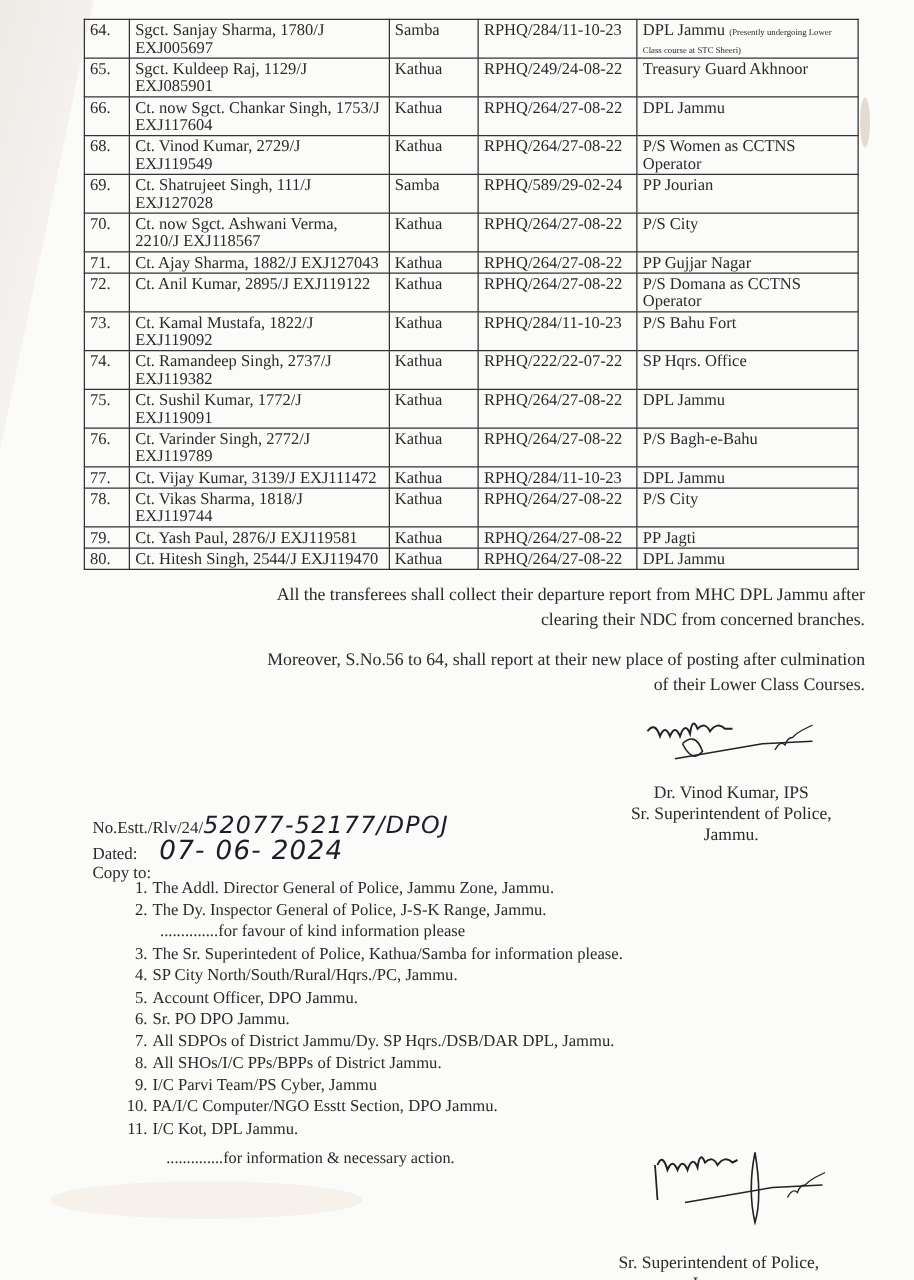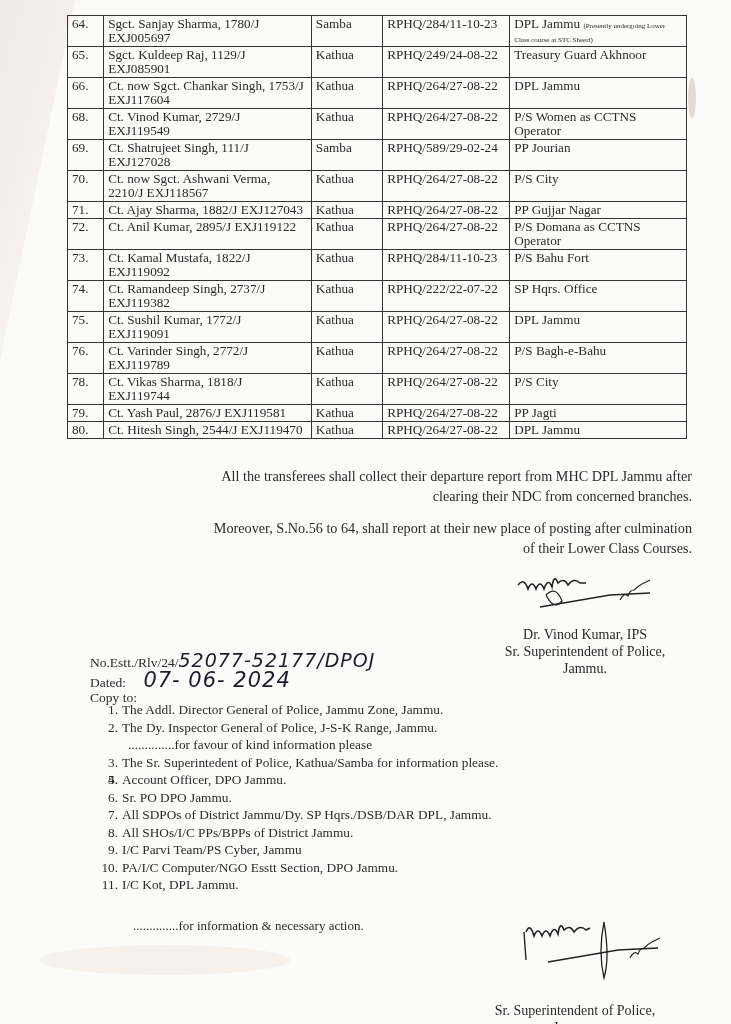--- a/index.html
+++ b/index.html
@@ -28,21 +28,21 @@
   table.roster td.place { width: 160px; }
   .note-small { font-size: 7px; line-height: 8px; }
   tr.tall td { height: 28px; }
   tr.short td { height: 13px; }
   .para {
     position: absolute; left: 70px; width: 622px; font-size: 14.2px; line-height: 20px; text-align: right;
   }
   .para .indent { display: inline-block; width: 130px; }
   .sig-block { position: absolute; text-align: center; font-size: 14px; line-height: 17px; margin-top: 36px; }
   .signature { position: absolute; }
-  .ref { position: absolute; left: 74px; font-size: 13.5px; line-height: 16px; margin-left: 16px; }
+  .ref { position: absolute; left: 74px; font-size: 13.5px; line-height: 16px; }
   .hand { font-family: "DejaVu Sans", sans-serif; font-size: 19px; letter-spacing: 1px; color: #1c1c2a; font-style: italic; }
   ol.copy {
     position: absolute; left: 96px; top: 701px; margin: 0; padding: 0 0 0 18px;
     font-size: 13.3px; line-height: 17.5px; list-style: none;
   }
   ol.copy li { position: relative; padding-left: 8px; }
   ol.copy li .num { position: absolute; left: -18px; width: 22px; text-align: right; }
   ol.copy li .sub { display: block; padding-left: 6px; }
   .closing { position: absolute; left: 133px; top: 918px; font-size: 13px; }
   .stain { position: absolute; border-radius: 50%; }
@@ -132,20 +132,27 @@
         <td class="dist"><span>Kathua</span></td>
         <td class="order"><span>RPHQ/264/27-08-22</span></td>
         <td class="place"><span>DPL Jammu</span></td>
       </tr>
       <tr class="tall">
         <td class="sno"><span>76.</span></td>
         <td class="name"><span>Ct. Varinder Singh, 2772/J EXJ119789</span></td>
         <td class="dist"><span>Kathua</span></td>
         <td class="order"><span>RPHQ/264/27-08-22</span></td>
         <td class="place"><span>P/S Bagh-e-Bahu</span></td>
+      </tr>
+      <tr class="short">
+        <td class="sno"><span>77.</span></td>
+        <td class="name"><span>Ct. Vijay Kumar, 3139/J EXJ111472</span></td>
+        <td class="dist"><span>Kathua</span></td>
+        <td class="order"><span>RPHQ/284/11-10-23</span></td>
+        <td class="place"><span>DPL Jammu</span></td>
       </tr>
       <tr class="tall">
         <td class="sno"><span>78.</span></td>
         <td class="name"><span>Ct. Vikas Sharma, 1818/J EXJ119744</span></td>
         <td class="dist"><span>Kathua</span></td>
         <td class="order"><span>RPHQ/264/27-08-22</span></td>
         <td class="place"><span>P/S City</span></td>
       </tr>
       <tr class="short">
         <td class="sno"><span>79.</span></td>
@@ -189,21 +196,21 @@
 <div class="ref" style="top:672px;">
   <span>Dated:</span>
   <span class="hand" style="margin-left:14px;font-size:21px;">07- 06- 2024</span>
 </div>
 <div class="ref" style="top:690px;">Copy to:</div>
 
 <ol class="copy" id="copy-list">
     <li><span class="num">1.</span><span>The Addl. Director General of Police, Jammu Zone, Jammu.</span></li>
     <li><span class="num">2.</span><span>The Dy. Inspector General of Police, J-S-K Range, Jammu.</span><span class="sub">..............for favour of kind information please</span></li>
     <li><span class="num">3.</span><span>The Sr. Superintedent of Police, Kathua/Samba for information please.</span></li>
-    <li><span class="num">4.</span></li>
+    <li><span class="num">4.</span><span>SP City North/South/Rural/Hqrs./PC, Jammu.</span></li>
     <li><span class="num">5.</span><span>Account Officer, DPO Jammu.</span></li>
     <li><span class="num">6.</span><span>Sr. PO DPO Jammu.</span></li>
     <li><span class="num">7.</span><span>All SDPOs of District Jammu/Dy. SP Hqrs./DSB/DAR DPL, Jammu.</span></li>
     <li><span class="num">8.</span><span>All SHOs/I/C PPs/BPPs of District Jammu.</span></li>
     <li><span class="num">9.</span><span>I/C Parvi Team/PS Cyber, Jammu</span></li>
     <li><span class="num">10.</span><span>PA/I/C Computer/NGO Esstt Section, DPO Jammu.</span></li>
     <li><span class="num">11.</span><span>I/C Kot, DPL Jammu.</span></li>
   </ol>
 
 <div class="closing">..............for information &amp; necessary action.</div>

